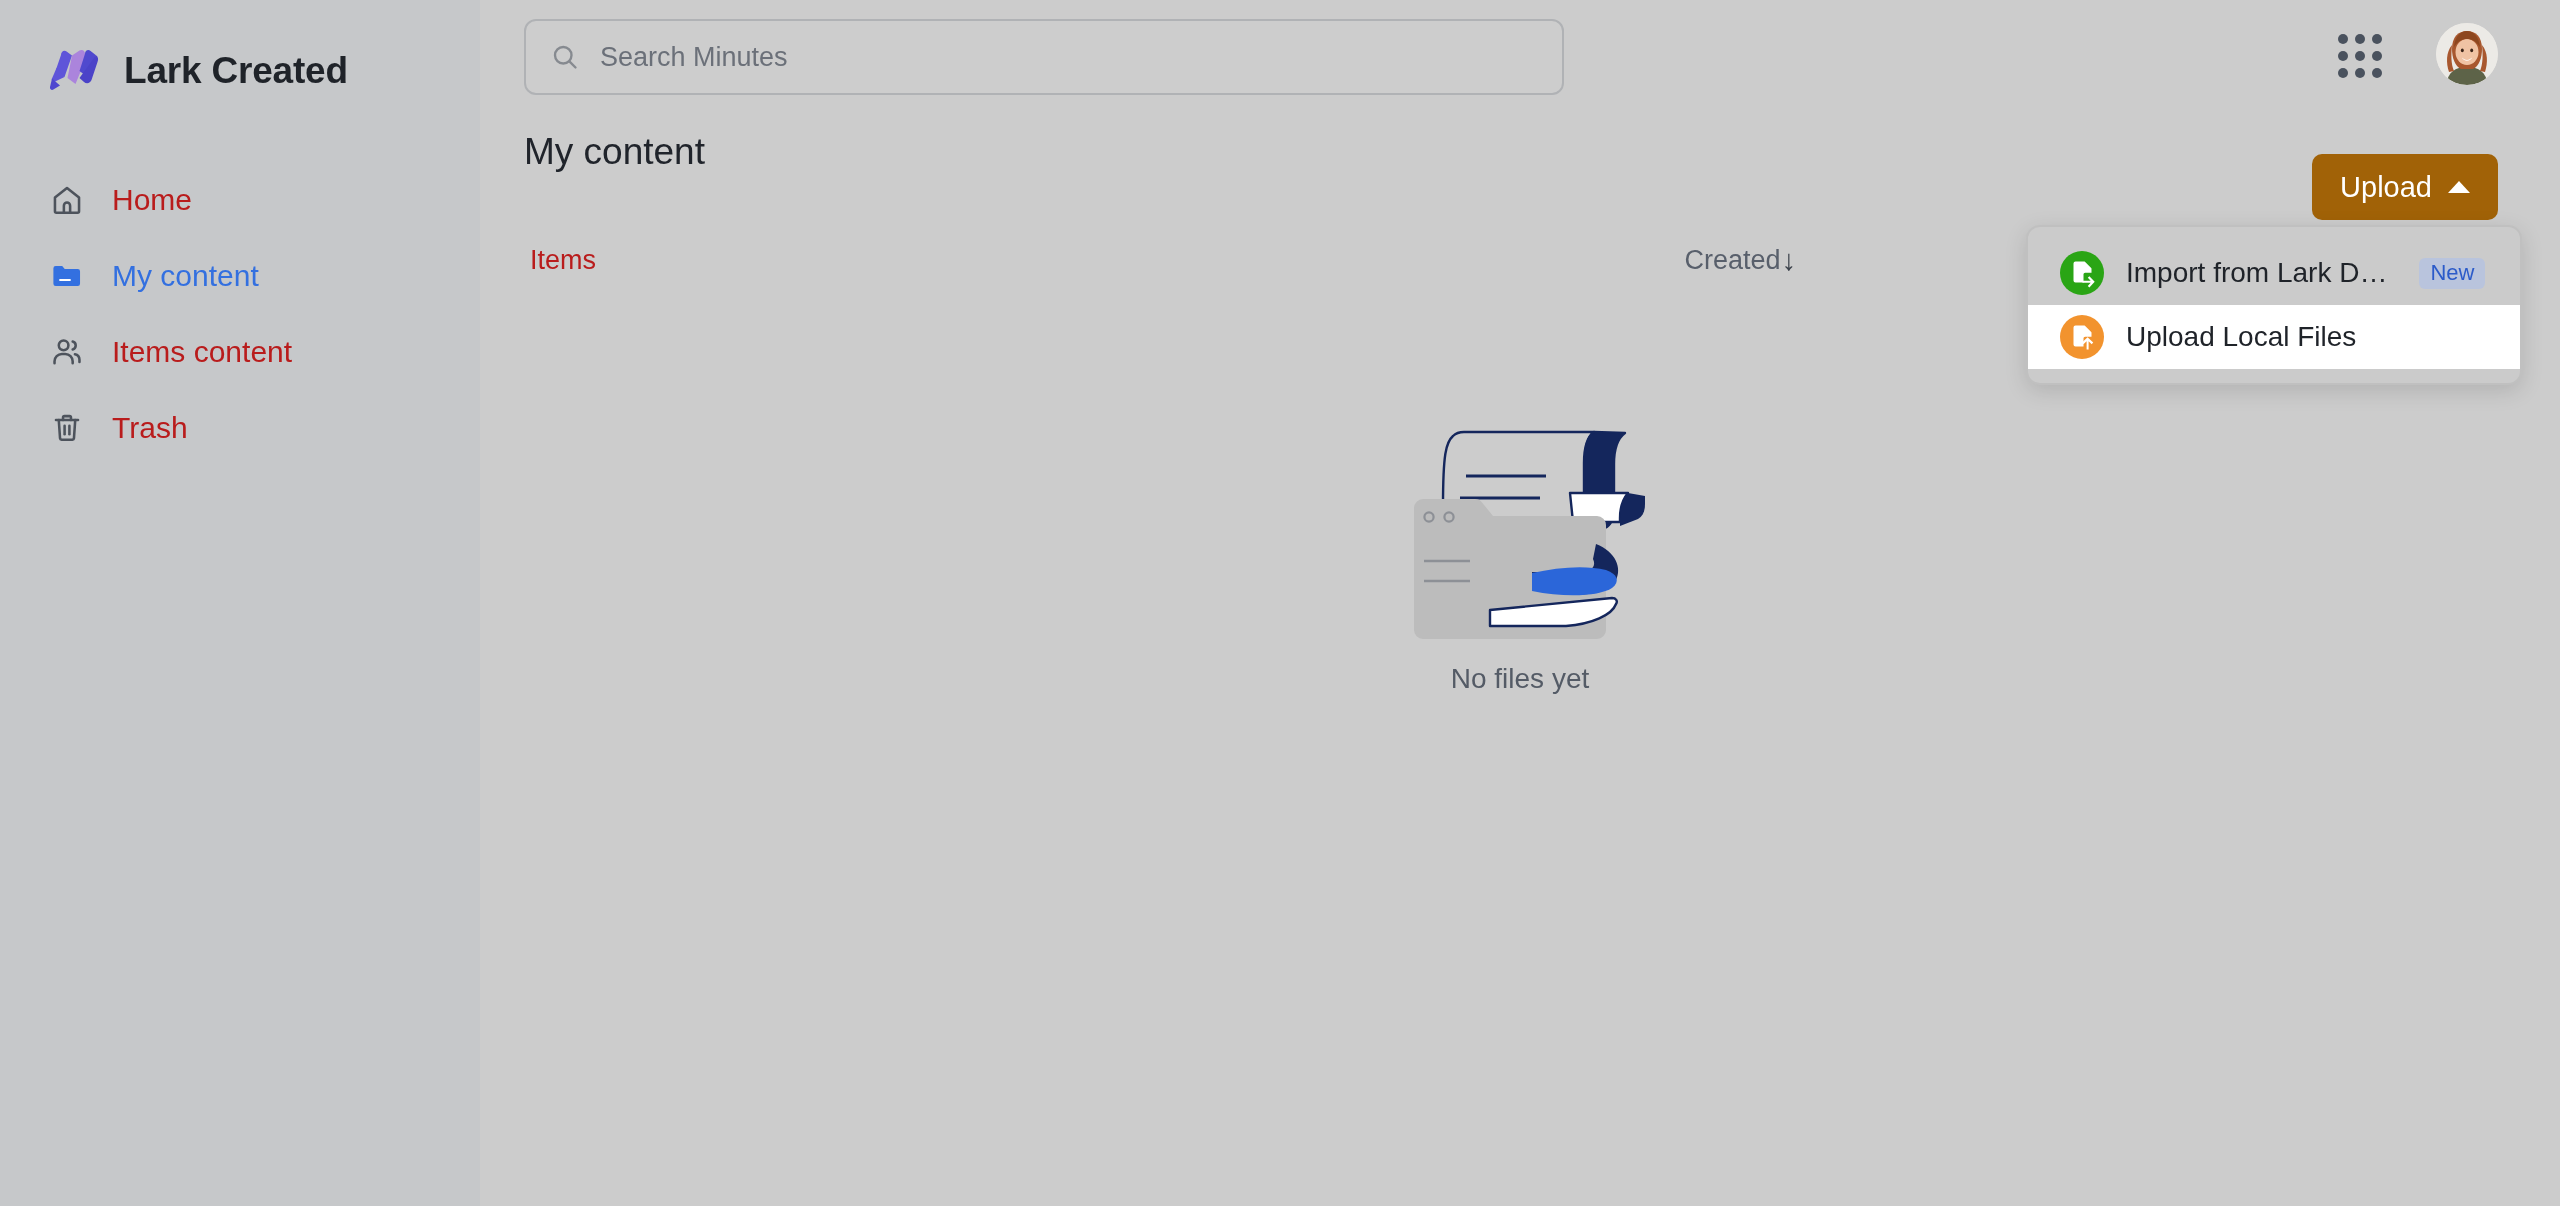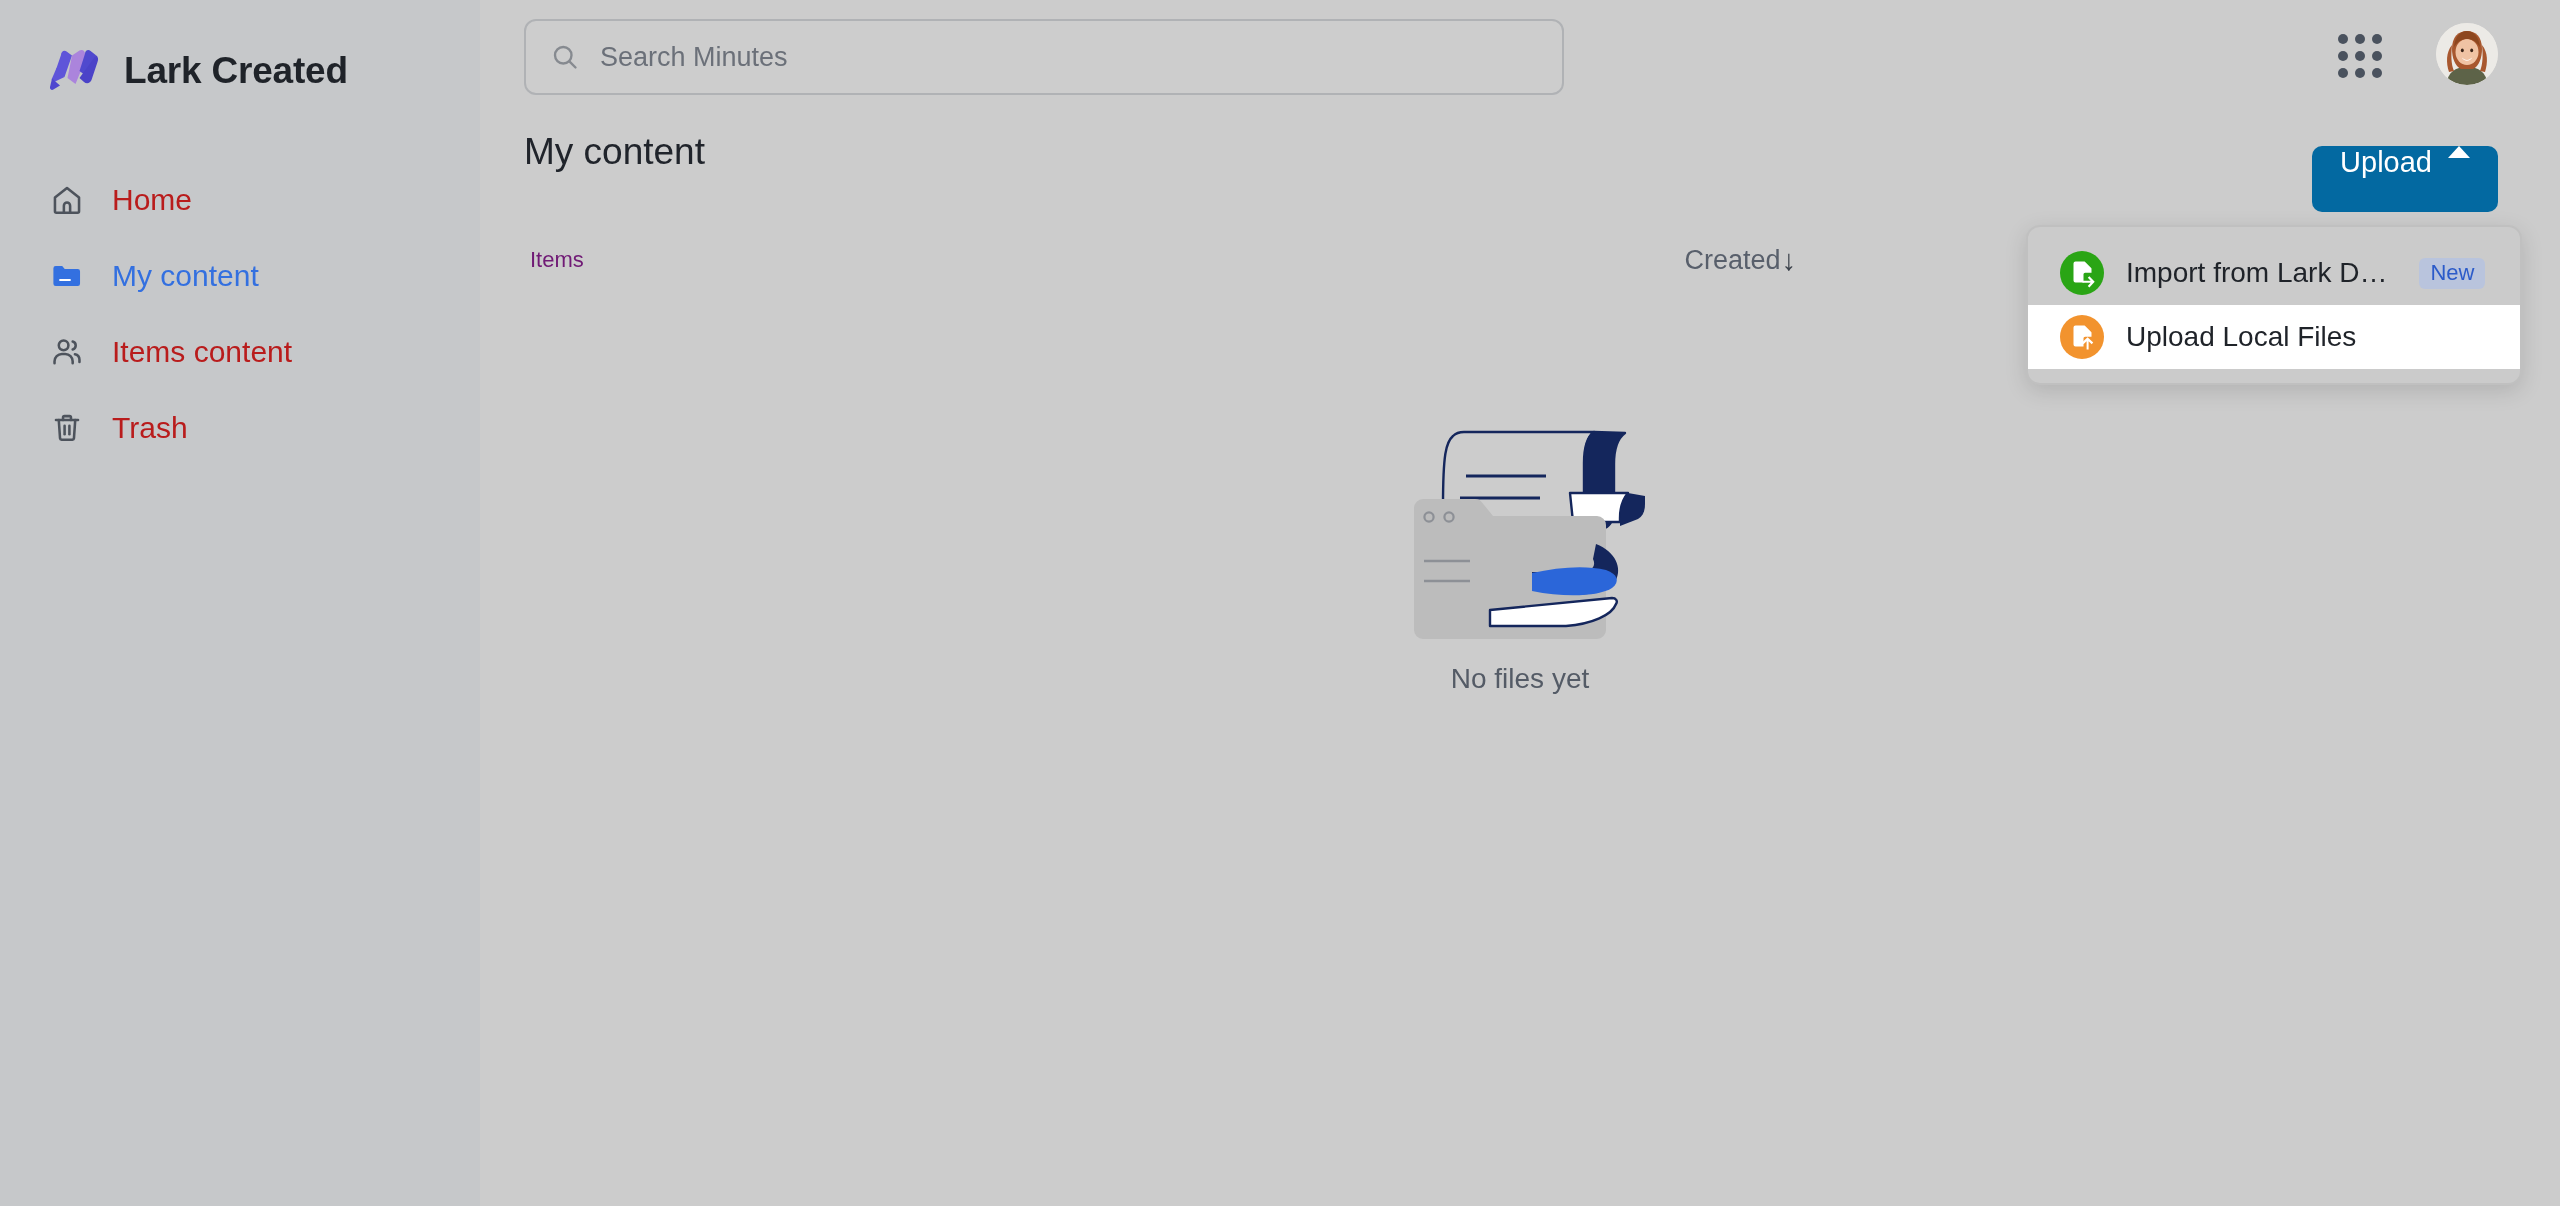--- a/index.html
+++ b/index.html
@@ -158,22 +158,22 @@
   }
 
   .table-head {
     display: flex;
     align-items: center;
     height: 44px;
     padding-left: 6px;
   }
 
   .col-items {
-    font-size: 22px;
-    color: #701a75;
+    font-size: 27px;
+    color: #b91c1c;
   }
 
   .col-created {
     margin-left: auto;
     margin-right: 702px;
     font-size: 27px;
     color: #585f6b;
     display: flex;
     align-items: center;
     gap: 1px;
@@ -193,31 +193,32 @@
   }
   .empty-illustration { width: 280px; height: 245px; }
   .empty-text {
     font-size: 28px;
     color: #545b66;
   }
 
   
   .upload-btn {
     position: absolute;
-    top: 146px;
+    top: 154px;
     right: 62px;
     height: 66px;
     min-width: 168px;
-    background: #0369a1;
+    background: #a16207;
     border: none;
     border-radius: 10px;
     color: #ffffff;
     font-family: "Liberation Sans", sans-serif;
     font-size: 29px;
     display: flex;
+    align-items: center;
     justify-content: center;
     gap: 16px;
     padding: 0 28px;
     cursor: pointer;
   }
   .caret-up {
     width: 0; height: 0;
     border-left: 11px solid transparent;
     border-right: 11px solid transparent;
     border-bottom: 12px solid #ffffff;

